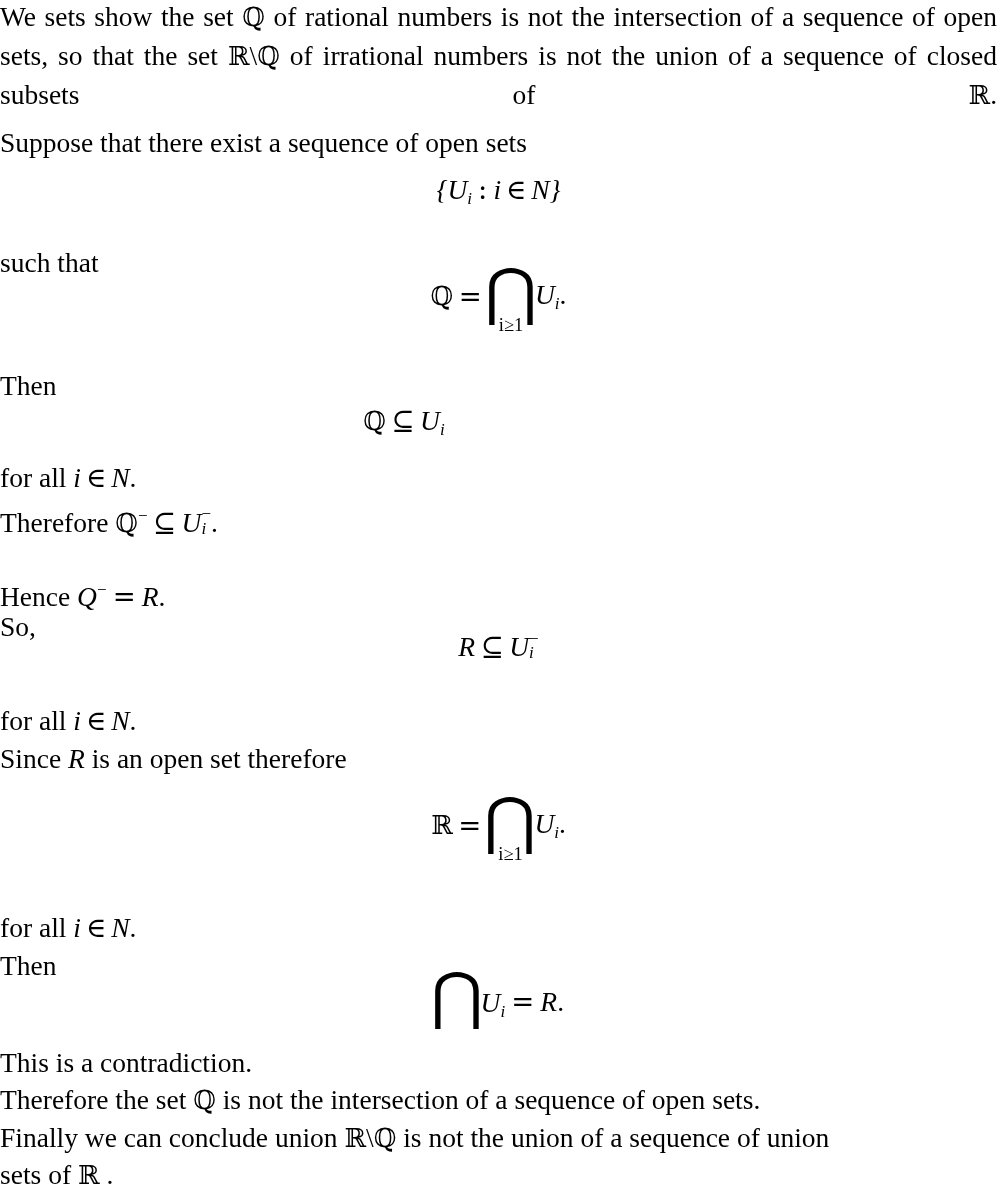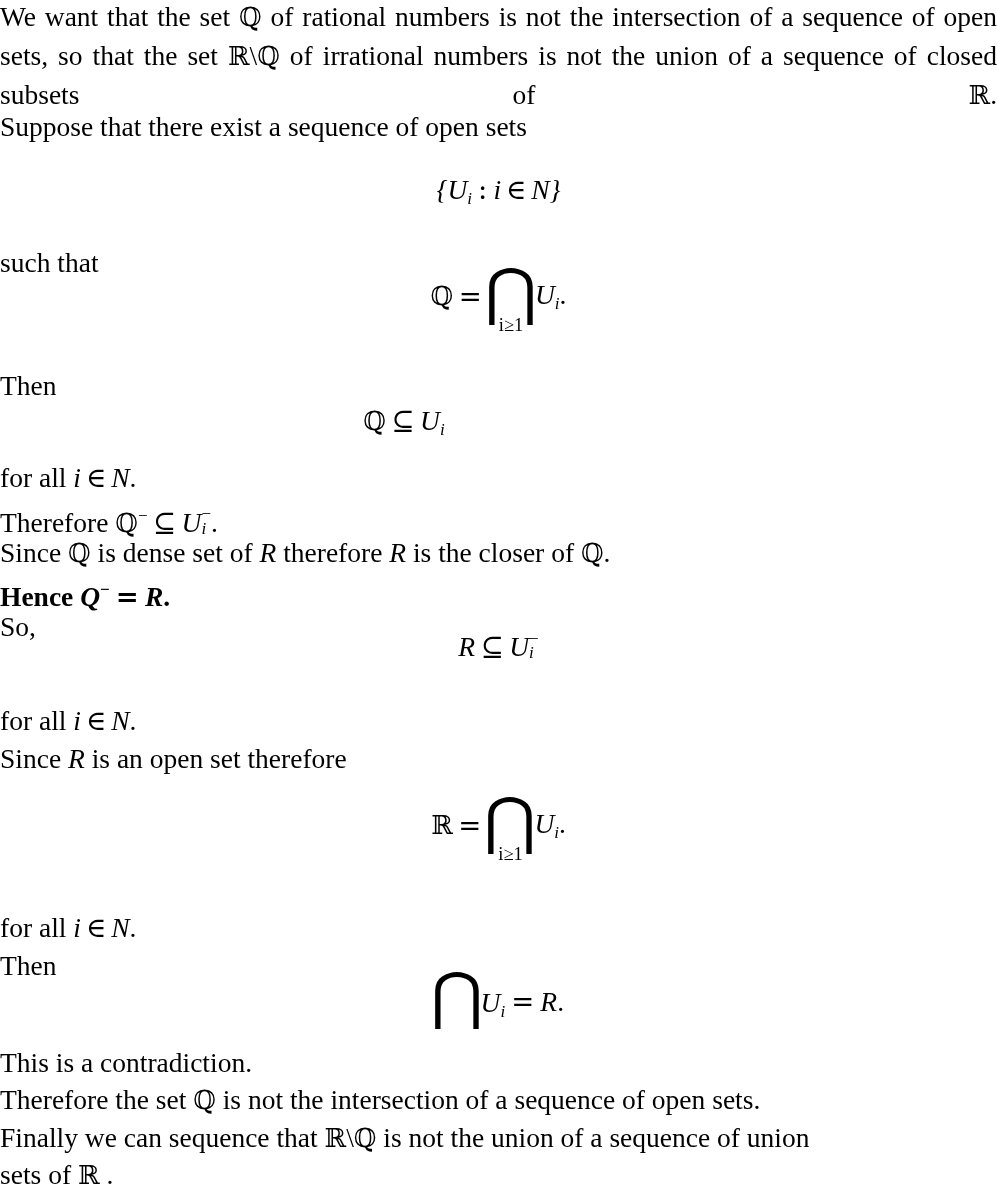--- a/index.html
+++ b/index.html
@@ -129,24 +129,24 @@
 
   
   .abs { position: absolute; left: 0; }
 </style>
 </head>
 <body>
 
 <div id="page">
 
   <div class="para justify-all" style="position:absolute; left:0px; top:-2px; width:997px;">
-    <span>We want that the set </span><span class="mbb">ℚ</span><span> of rational numbers is not the intersection of a sequence of open sets, so that the set </span><span class="mbb">ℝ</span><span>\</span><span class="mbb">ℚ</span><span> of irrational numbers is not the union of a sequence of closed subsets of </span><span class="mbb">ℝ</span><span class="lastline-dot">.</span>
-  </div>
-
-  <div class="line abs" style="top:108px;">
+    <span>We sets show the set </span><span class="mbb">ℚ</span><span> of rational numbers is not the intersection of a sequence of open sets, so that the set </span><span class="mbb">ℝ</span><span>\</span><span class="mbb">ℚ</span><span> of irrational numbers is not the union of a sequence of closed subsets of </span><span class="mbb">ℝ</span><span class="lastline-dot">.</span>
+  </div>
+
+  <div class="line abs" style="top:124px;">
     <span>Suppose that there exist a sequence of open sets</span>
   </div>
 
   <div class="eq abs" style="top:173px; width:997px;">
     <span class="eqinner">
       <span class="mi">{</span><span class="mi">U</span><span class="sub">i</span><span class="op" style="padding:0 .22em;">:</span><span class="mi">i</span><span class="op" style="padding:0 .18em;">∈</span><span class="mi">N</span><span class="mi">}</span>
     </span>
   </div>
 
   <div class="line abs" style="top:244px;">
@@ -170,25 +170,22 @@
   </div>
 
   <div class="line abs" style="top:459px;">
     <span>for all </span><span class="mi">i</span><span class="op" style="padding:0 .18em;">∈</span><span class="mi">N</span><span>.</span>
   </div>
 
   <div class="line abs" style="top:497px;">
     <span>Therefore </span><span class="mbb">ℚ</span><span class="sup">−</span><span class="op" style="padding:0 .2em;">⊆</span><span class="mi">U</span><span class="subsup"><span class="s-up">−</span><span class="s-dn">i</span></span><span>.</span>
   </div>
 
-  <div class="line abs" style="top:534px;">
-    <span>Since </span><span class="mbb">ℚ</span><span> is dense set of </span><span class="mi">R</span><span> therefore </span><span class="mi">R</span><span> is the closer of </span><span class="mbb">ℚ</span><span>.</span>
-  </div>
-
-  <div class="line abs" style="top:571px;font-weight:bold;">
+
+  <div class="line abs" style="top:571px;">
     <span>Hence </span><span class="mi">Q</span><span class="sup">−</span><span class="op" style="padding:0 .22em;">=</span><span class="mi">R</span><span>.</span>
   </div>
 
   <div class="line abs" style="top:608px;">
     <span>So,</span>
   </div>
 
   <div class="eq abs" style="top:630px; width:997px;">
     <span class="eqinner">
       <span class="mi">R</span><span class="op" style="padding:0 .2em;">⊆</span><span class="mi">U</span><span class="subsup"><span class="s-up">−</span><span class="s-dn">i</span></span>
@@ -225,20 +222,20 @@
 
   <div class="line abs" style="top:1081px;">
     <span>Therefore the set </span><span class="mbb">ℚ</span><span> is not the intersection of a sequence of open sets.</span>
   </div>
 
   <div class="line abs" style="top:1044px;">
     <span>This is a contradiction.</span>
   </div>
 
   <div class="line abs" style="top:1119px;">
-    <span>Finally we can sequence that </span><span class="mbb">ℝ</span><span>\</span><span class="mbb">ℚ</span><span> is not the union of a sequence of union</span>
+    <span>Finally we can conclude union </span><span class="mbb">ℝ</span><span>\</span><span class="mbb">ℚ</span><span> is not the union of a sequence of union</span>
   </div>
 
   <div class="line abs" style="top:1156px;">
     <span>sets of </span><span class="mbb">ℝ</span><span> .</span>
   </div>
 
 </div>
 
 </body></html>

